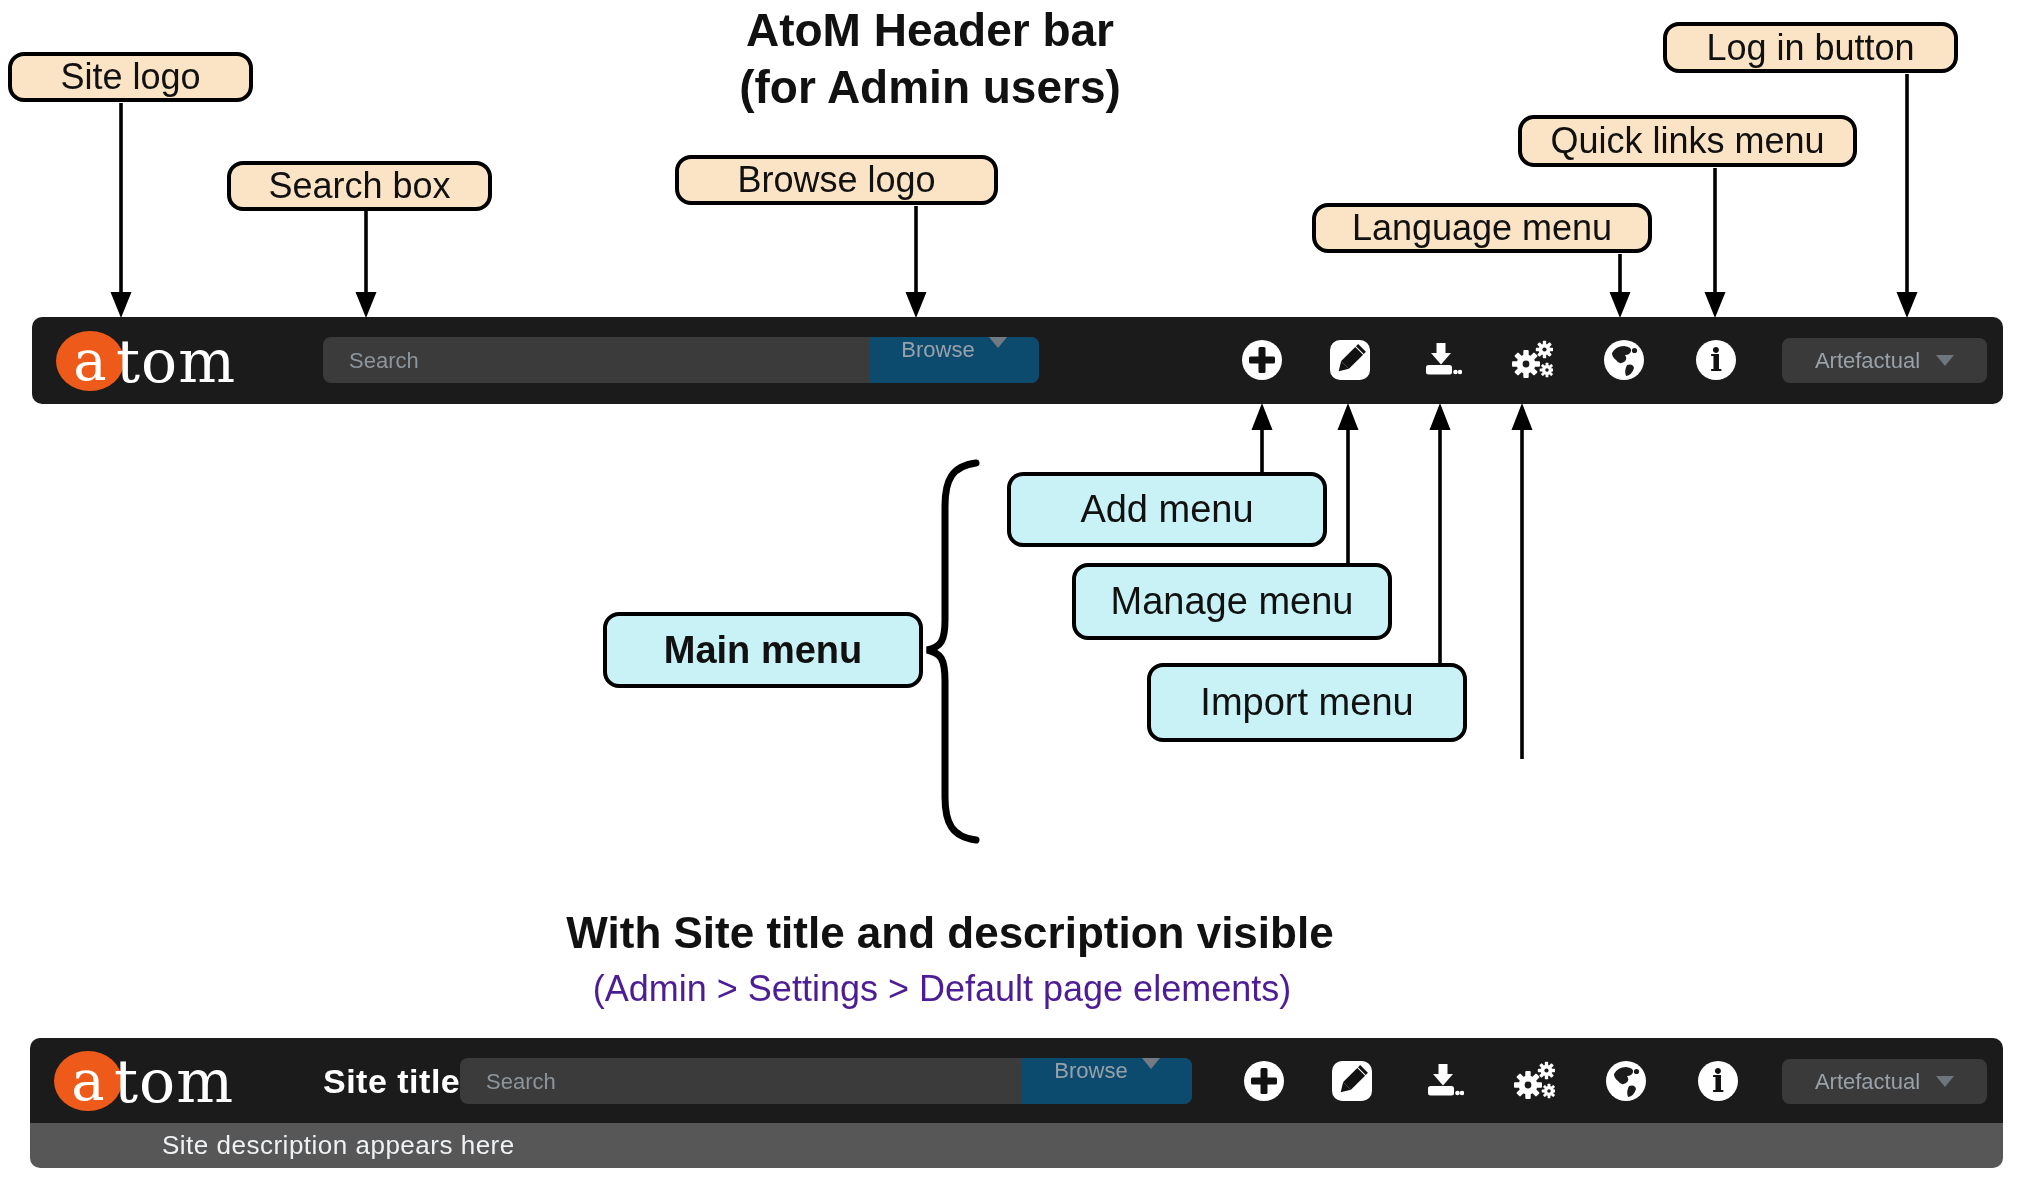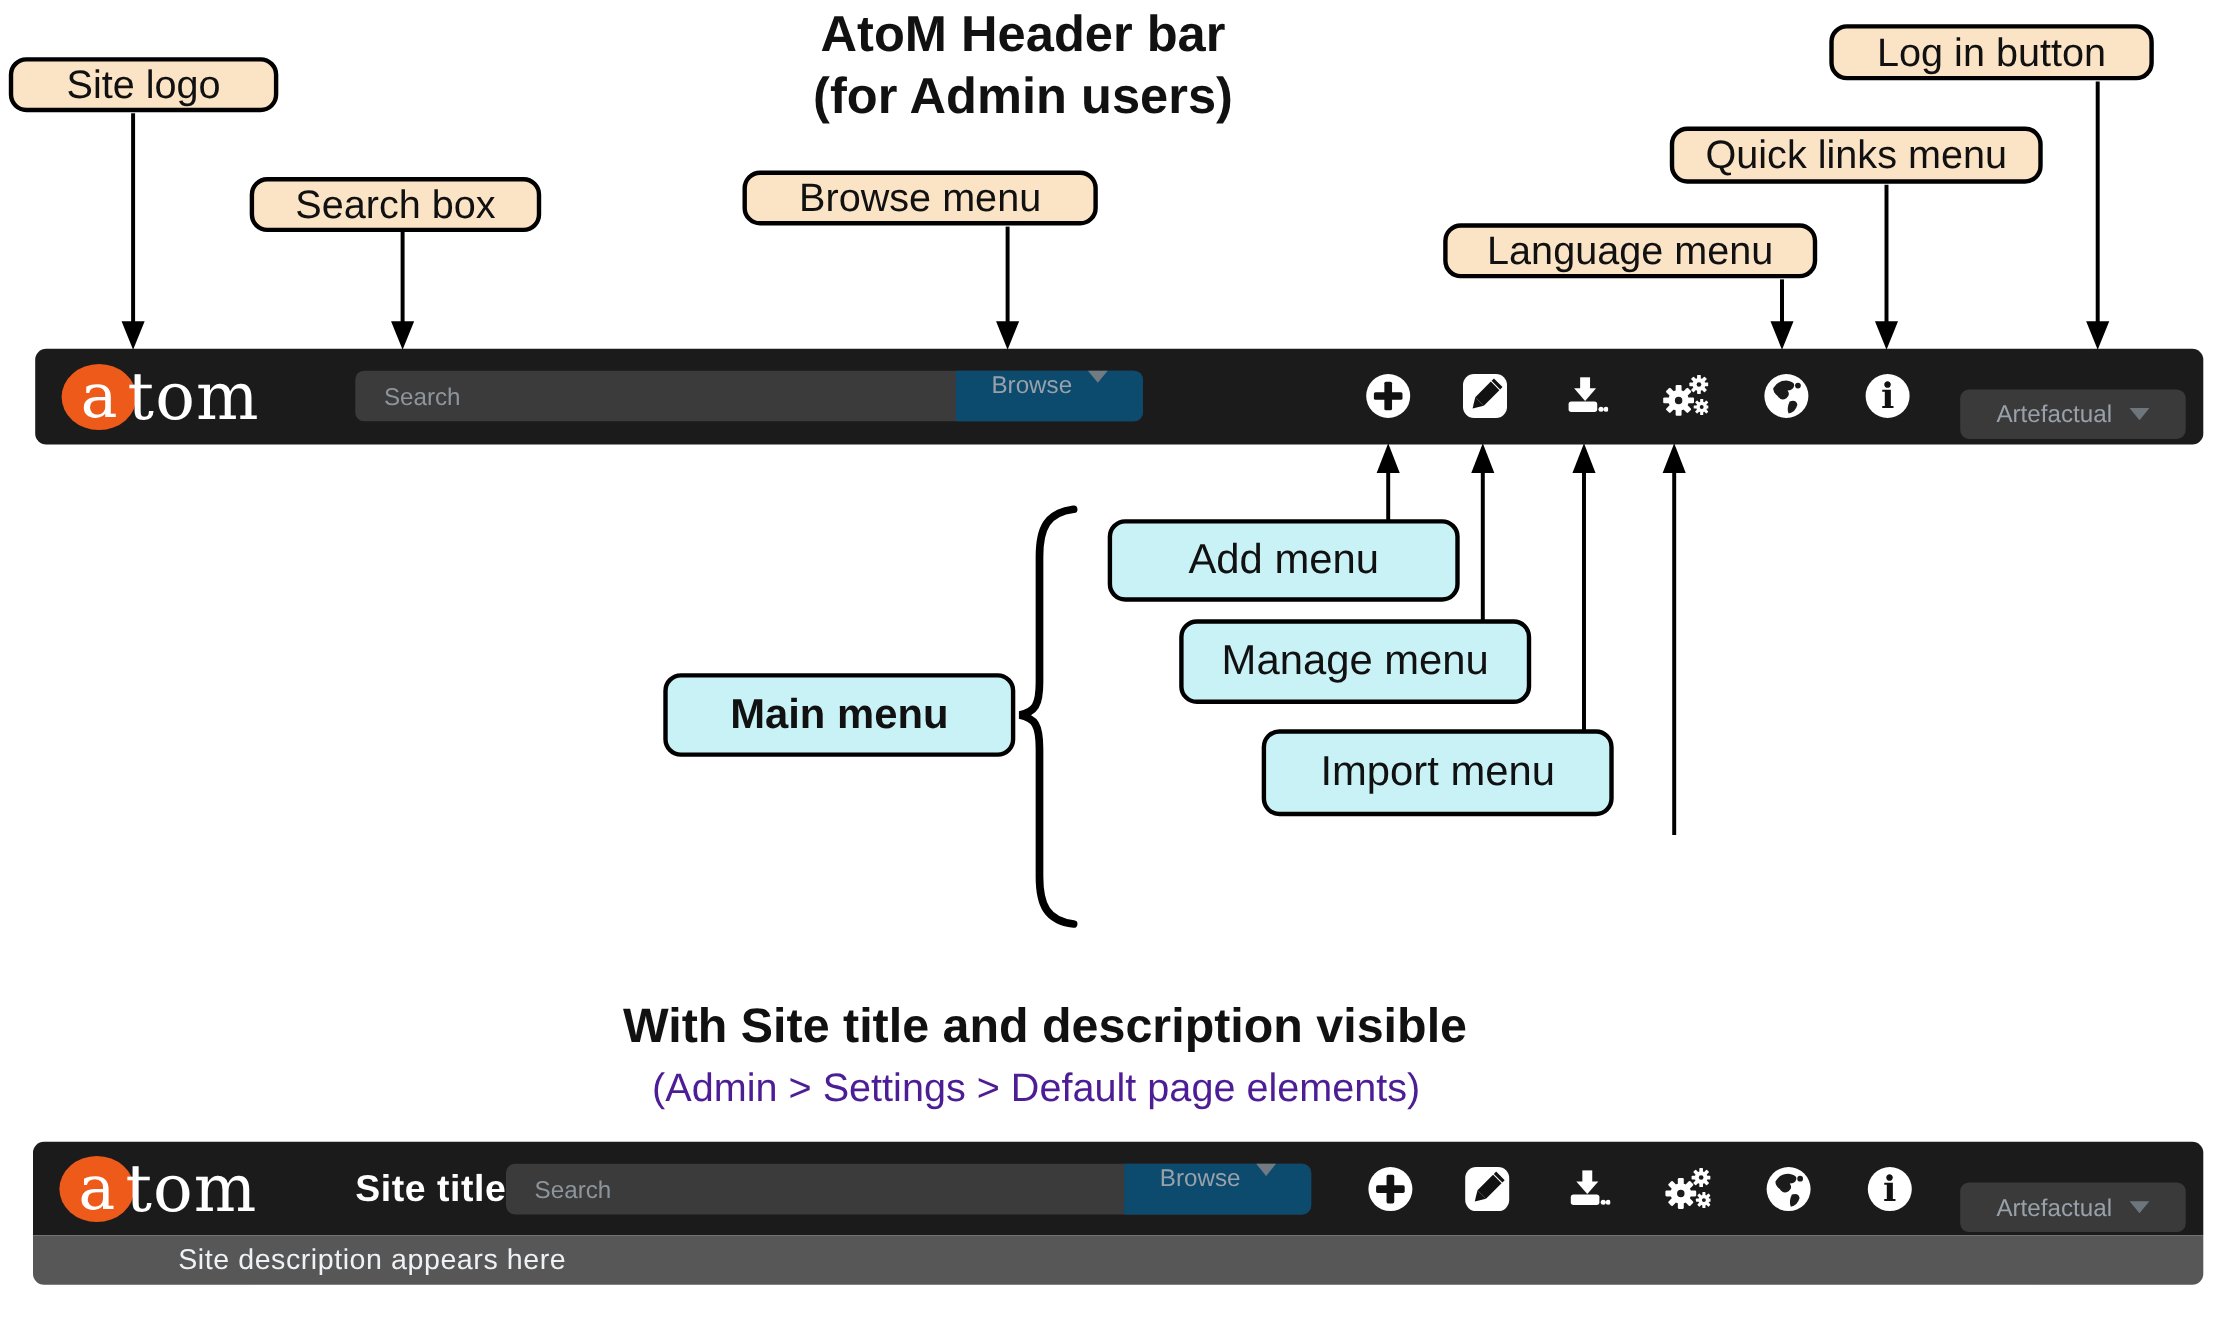--- a/index.html
+++ b/index.html
@@ -48,21 +48,21 @@
           border-radius:0 8px 8px 0;display:flex;justify-content:center;gap:14px;cursor:pointer;}
   .browse span{color:#98a1a9;font-size:22px;}
   .tri{width:0;height:0;border-left:9px solid transparent;border-right:9px solid transparent;
        border-top:11px solid #737b82;}
 
   .iconbtn{position:absolute;top:21px;width:44px;height:44px;display:flex;align-items:center;
            justify-content:center;cursor:pointer;}
   .ig{width:42px;height:42px;display:block;}
 
   .usermenu{position:absolute;right:16px;top:21px;width:205px;height:45px;background:#3a3a3a;
-            border-radius:8px;display:flex;align-items:center;justify-content:center;gap:16px;cursor:pointer;margin-top:16px;}
+            border-radius:8px;display:flex;align-items:center;justify-content:center;gap:16px;cursor:pointer;}
   .usermenu span{color:#98a1a9;font-size:22px;}
   .usermenu .tri{border-top-color:#6e767d;}
 </style>
 </head>
 <body>
 
 <svg width="0" height="0" style="position:absolute" aria-hidden="true">
   <defs>
     <g id="icon-add">
       <circle cx="21" cy="21" r="20" fill="#fff"></circle>
@@ -145,21 +145,21 @@
              C941,653 945,659 945,681 L945,797 C945,823 952,837 976,840" fill="none" stroke="#000" stroke-width="7" stroke-linecap="round"></path>
   </svg>
 
   <div class="diagram-title">
     <div>AtoM Header bar</div>
     <div>(for Admin users)</div>
   </div>
 
   <div class="callout" style="left:8px;top:52px;width:245px;height:50px">Site logo</div>
   <div class="callout" style="left:227px;top:161px;width:265px;height:50px">Search box</div>
-  <div class="callout" style="left:675px;top:155px;width:323px;height:50px">Browse menu</div>
+  <div class="callout" style="left:675px;top:155px;width:323px;height:50px">Browse logo</div>
   <div class="callout" style="left:1518px;top:115px;width:339px;height:52px">Quick links menu</div>
   <div class="callout" style="left:1312px;top:203px;width:340px;height:50px">Language menu</div>
   <div class="callout" style="left:1663px;top:22px;width:295px;height:51px">Log in button</div>
 
   <div class="callout menu-callout" style="left:1007px;top:472px;width:320px;height:75px">Add menu</div>
   <div class="callout menu-callout" style="left:1072px;top:563px;width:320px;height:77px">Manage menu</div>
   <div class="callout menu-callout" style="left:1147px;top:663px;width:320px;height:79px">Import menu</div>
   <div class="callout menu-callout bold" style="left:603px;top:612px;width:320px;height:76px">Main menu</div>
 
   <div class="hbar bar1">

